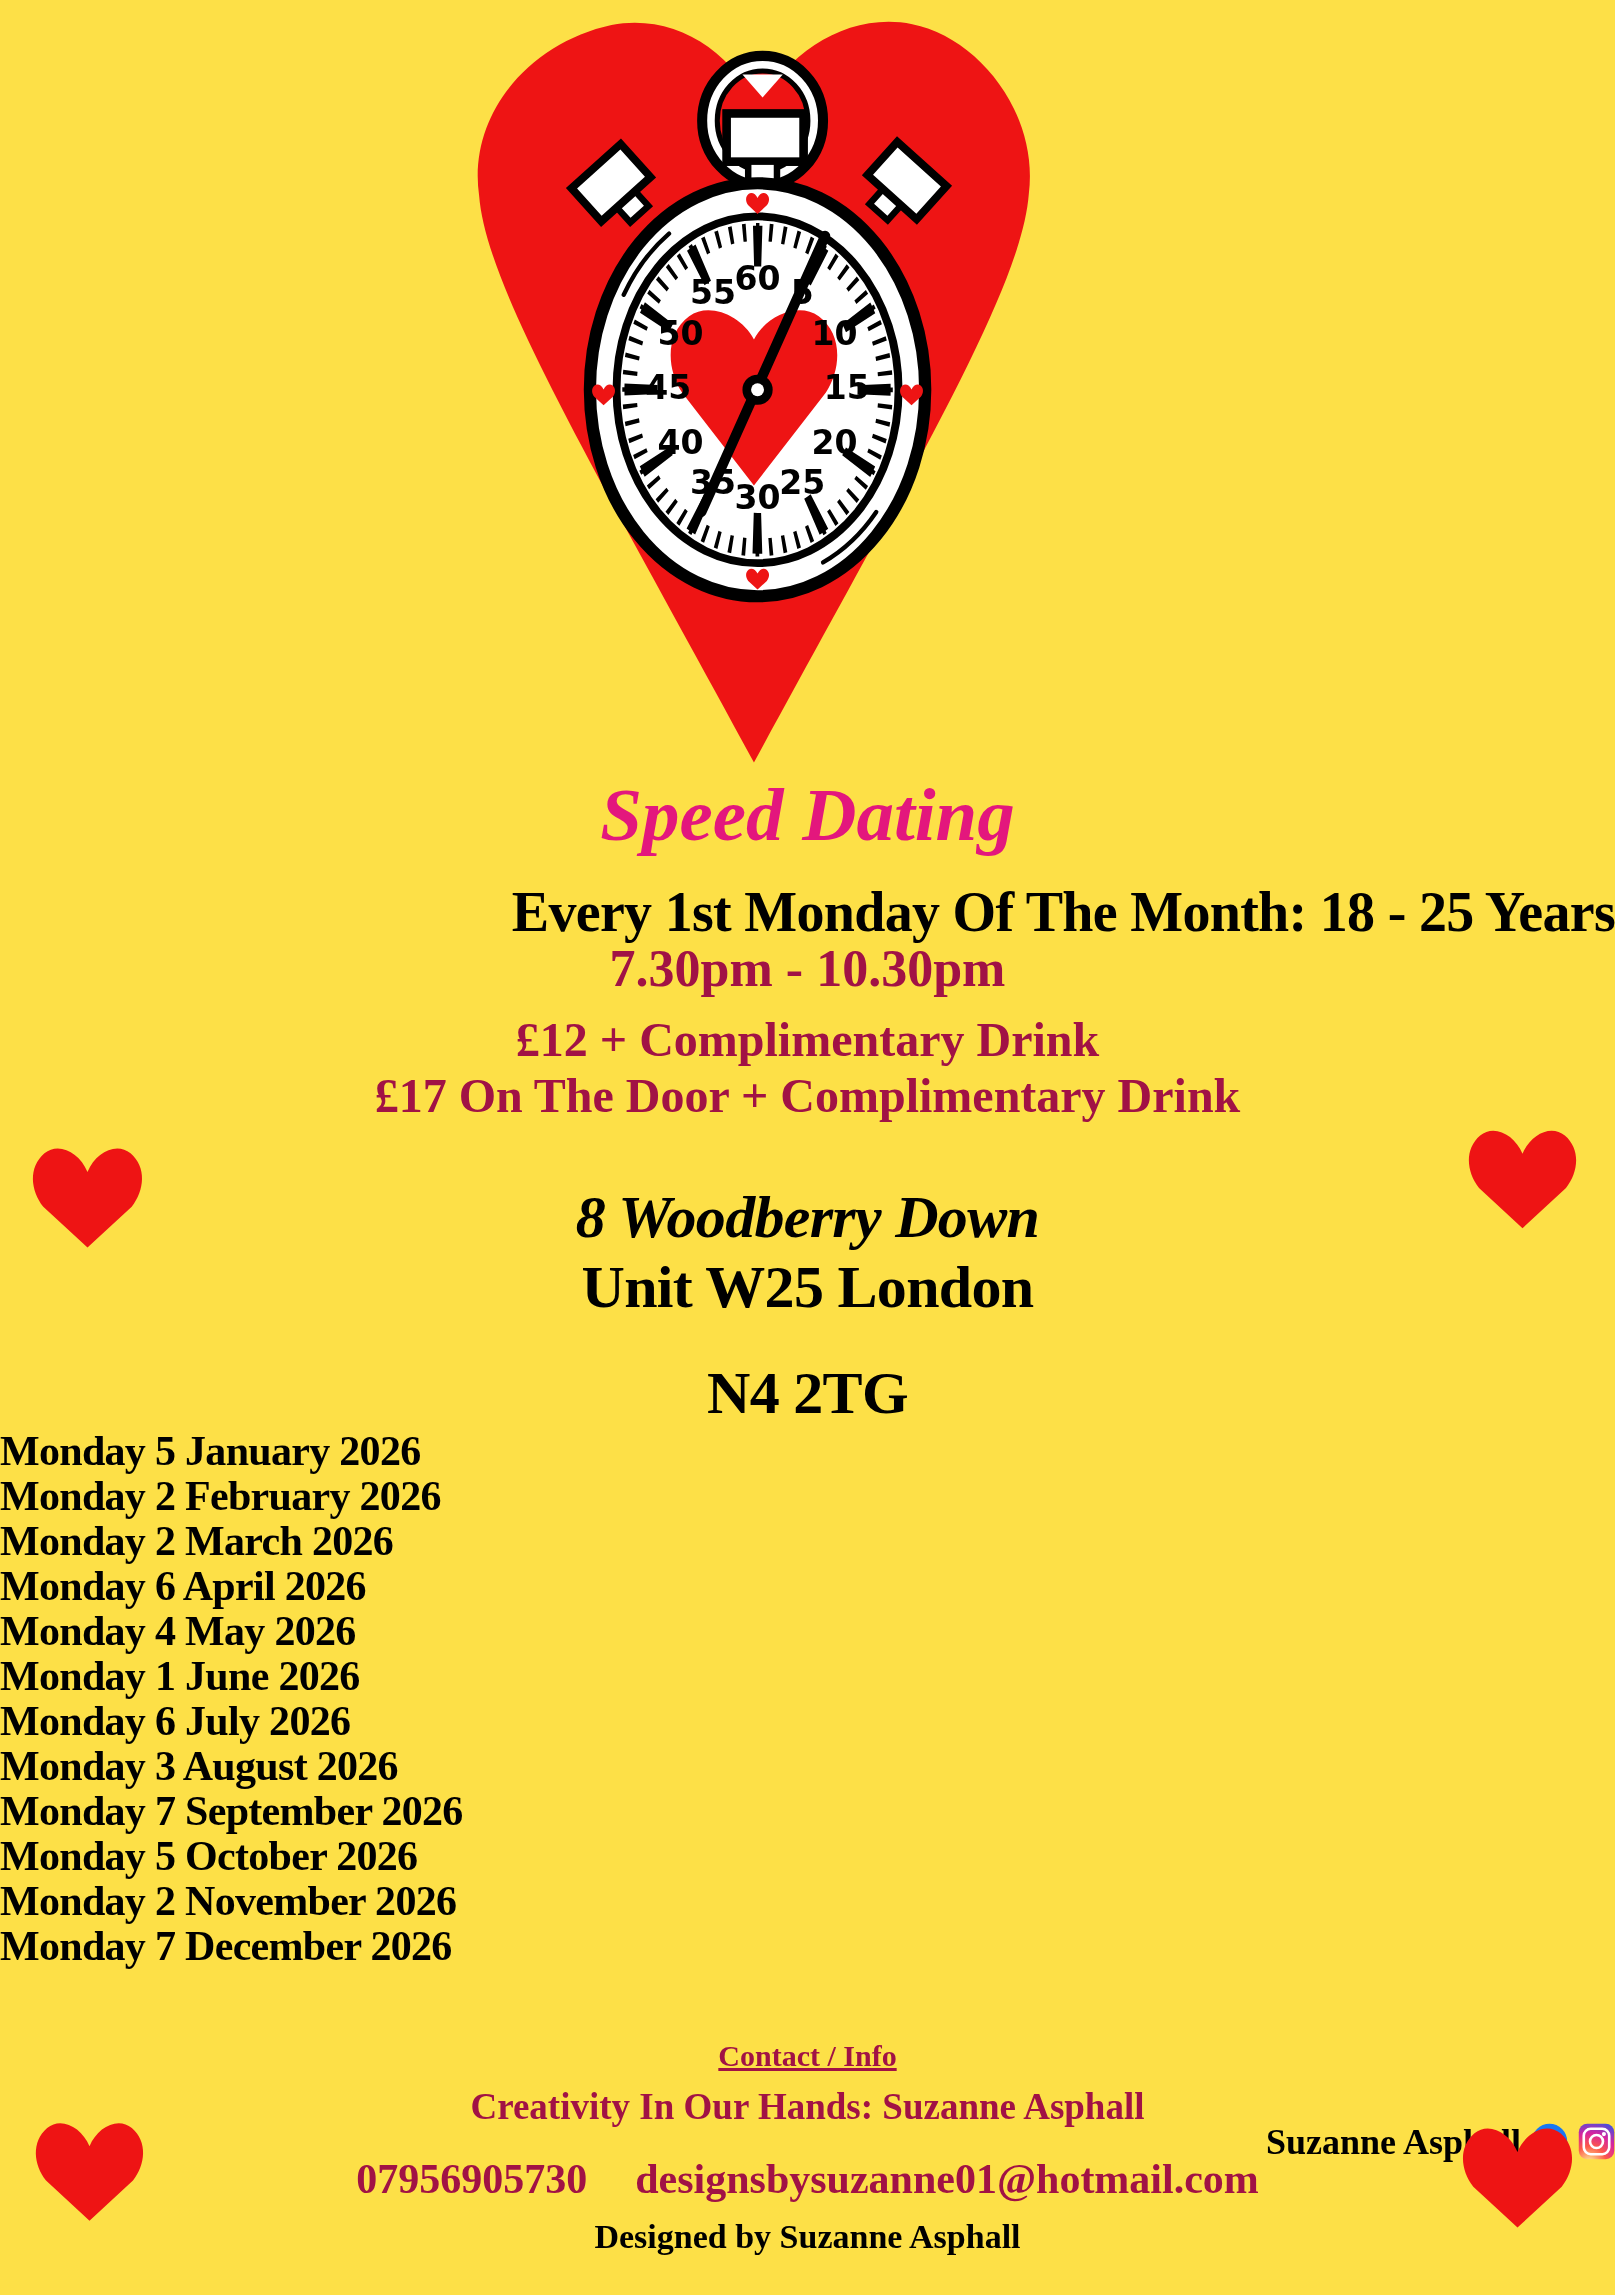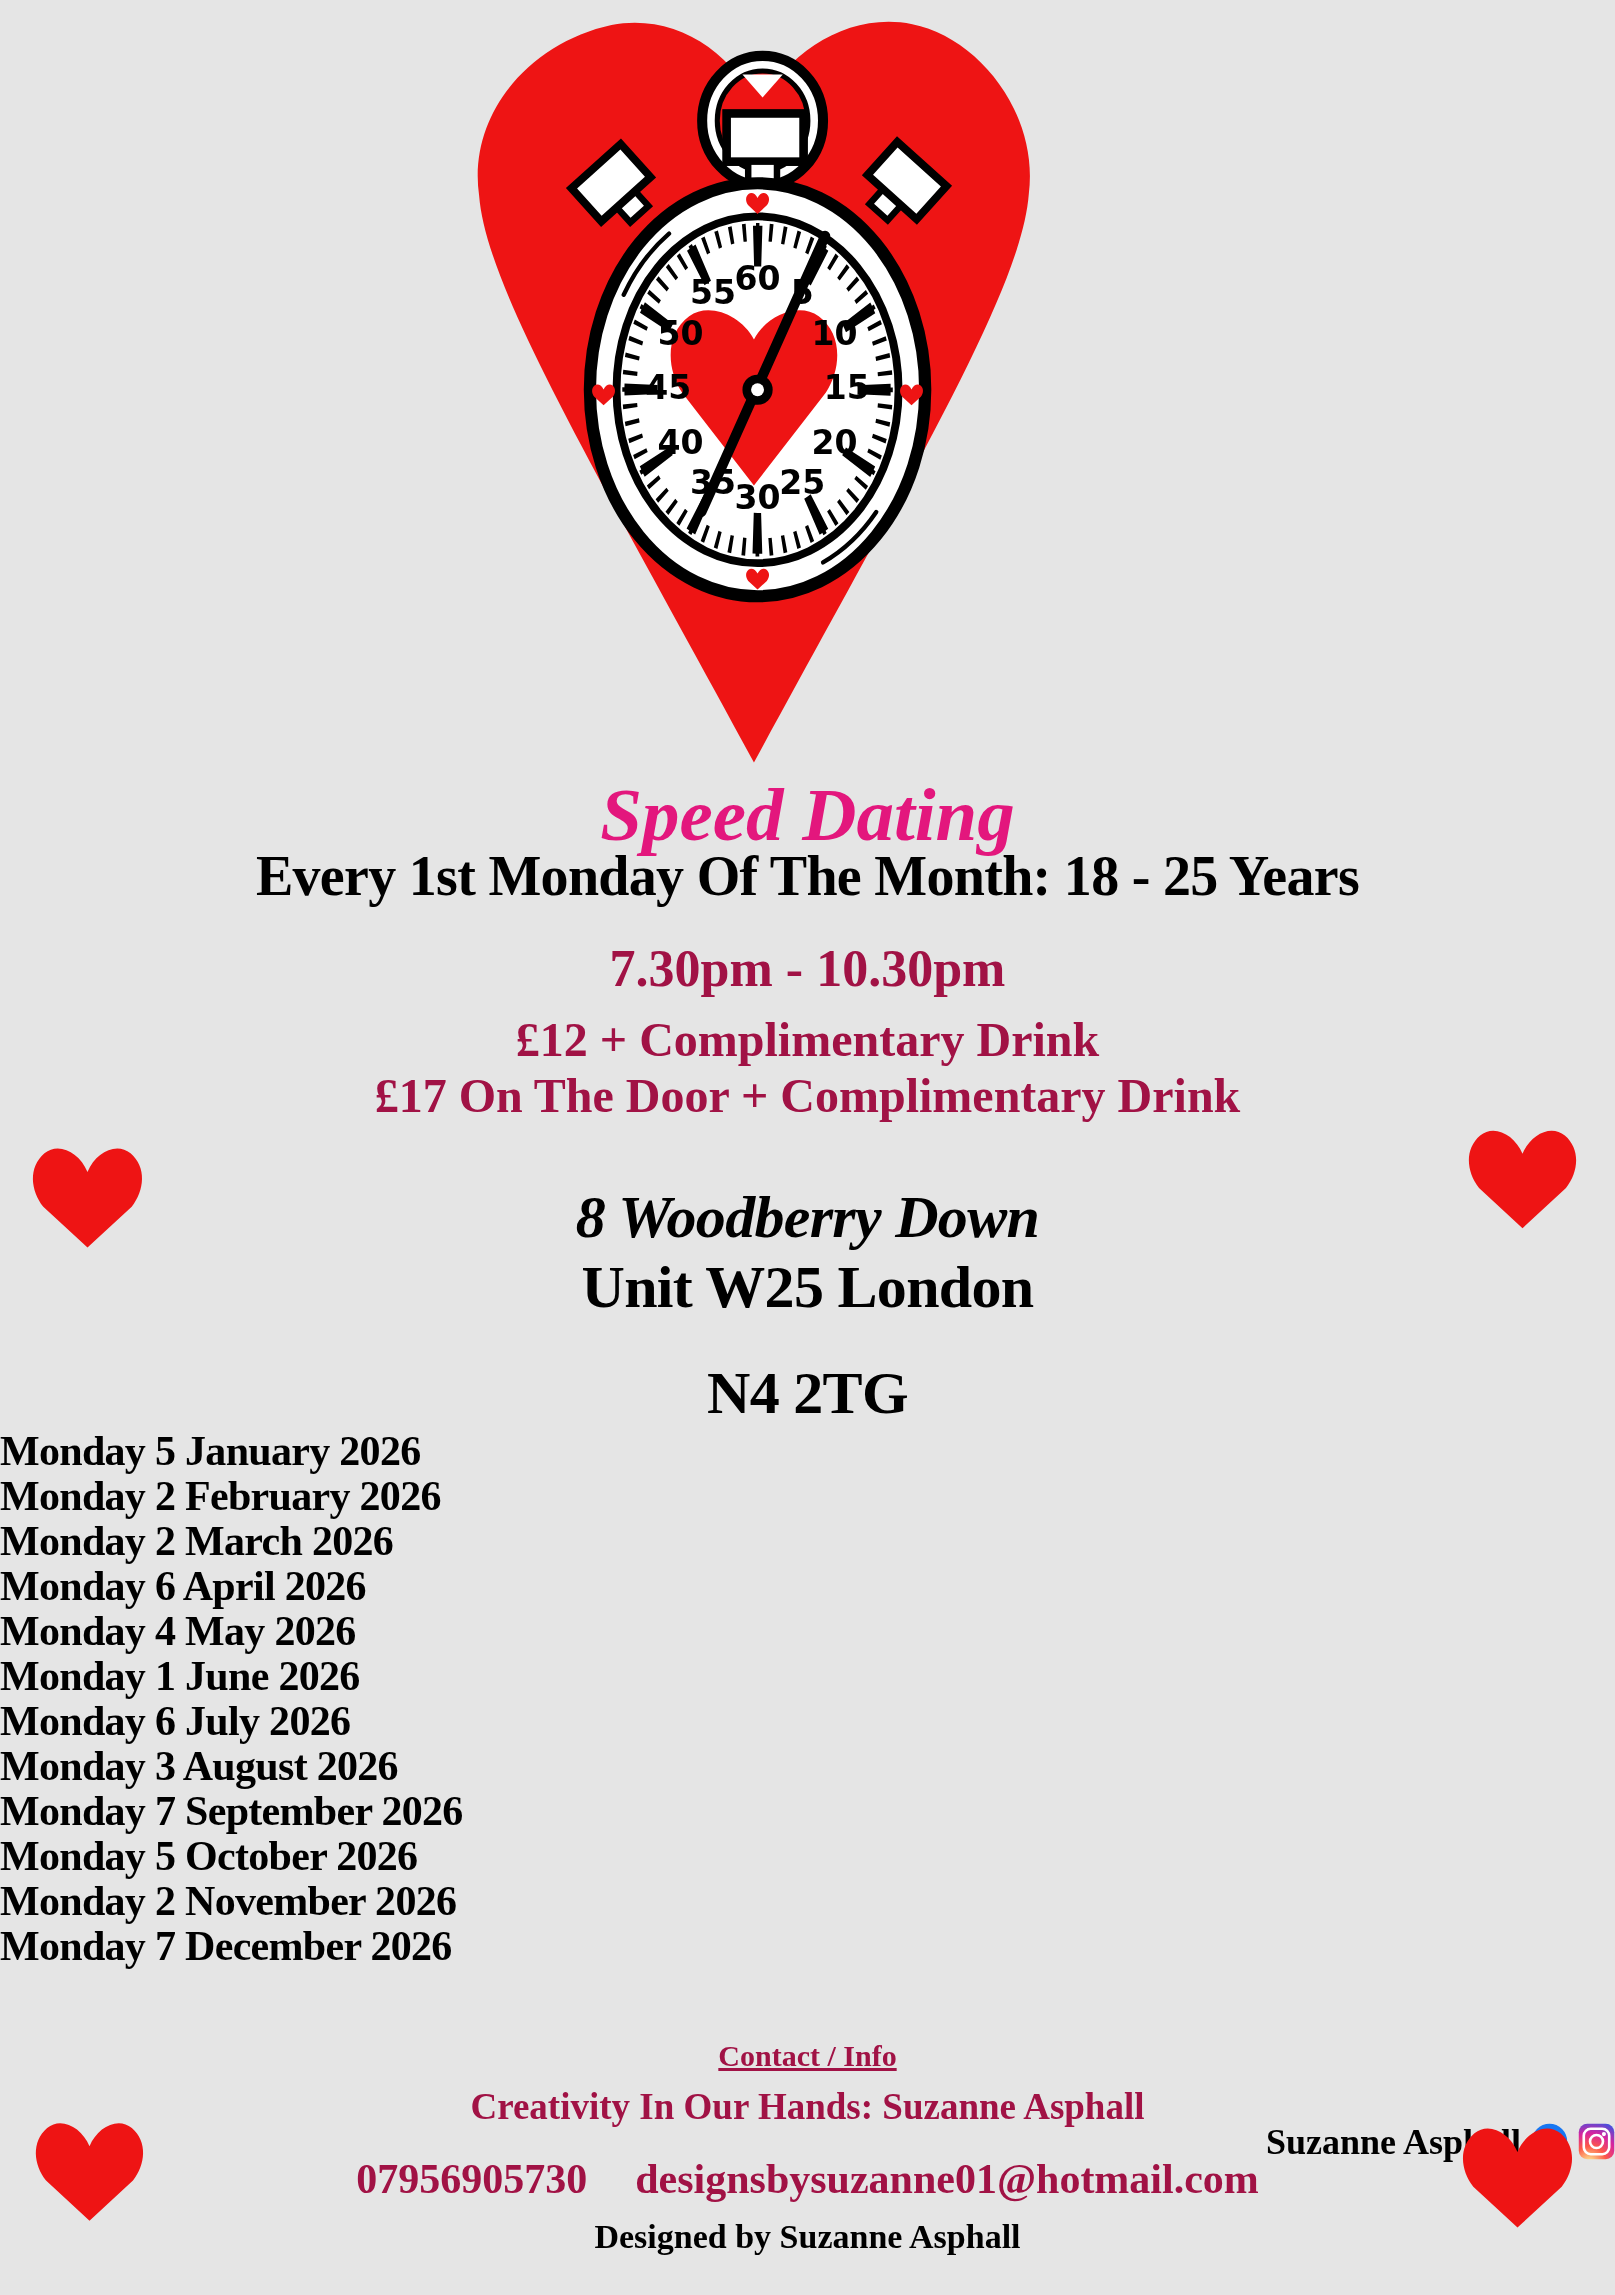--- a/index.html
+++ b/index.html
@@ -1,16 +1,16 @@
 <!DOCTYPE html>
 <html style="font-size:11.5px"><head>
 <meta charset="utf-8">
 <style>
   html,body{margin:0;padding:0;background:#fff;}
-  .page{position:relative;width:1615px;height:2295px;background:#e5e5e5;overflow:hidden;
+  .page{position:relative;width:1615px;height:2295px;background:#fde047;overflow:hidden;
         font-family:"Liberation Serif",serif;}
   .line{position:absolute;left:0;width:100%;text-align:center;font-weight:bold;white-space:nowrap;}
   .title{font-size:75px;font-style:italic;color:#e3177d;letter-spacing:0px;}
   .schedule{font-size:56px;color:#000;letter-spacing:-0.7px;}
   .burgundy{color:#a11245;}
   .time{font-size:52px;}
   .price{font-size:48px;}
   .addr{font-size:60px;color:#000;letter-spacing:-0.7px;line-height:70px;}
   .dates{position:absolute;left:0;width:100%;text-align:left;font-weight:bold;color:#000;
          font-size:42px;line-height:45px;letter-spacing:-0.7px;}
@@ -107,21 +107,21 @@
         <text class="dial" x="371" y="390">55</text>
       </g>
 
       <line x1="355" y1="692" x2="527" y2="308" stroke="#000" stroke-width="14" stroke-linecap="round"></line>
       <circle cx="433" cy="522" r="21" fill="#000"></circle>
       <circle cx="433" cy="522" r="9" fill="#ffffff"></circle>
     </g>
   </svg>
 
   <div class="line title" style="top:772px;">Speed Dating</div>
-  <div class="line schedule" style="top:844px;">Every 1st Monday Of The Month: 18 - 25 Years</div>
+  <div class="line schedule" style="top:880px;text-align:right;">Every 1st Monday Of The Month: 18 - 25 Years</div>
   <div class="line burgundy time" style="top:939px;">7.30pm - 10.30pm</div>
   <div class="line burgundy price" style="top:1012px;">£12 + Complimentary Drink</div>
   <div class="line burgundy price" style="top:1068px;">£17 On The Door + Complimentary Drink</div>
 
   <div class="line addr" style="top:1182px;font-style:italic;">8 Woodberry Down</div>
   <div class="line addr" style="top:1252px;">Unit W25 London</div>
   <div class="line addr" style="top:1322px;margin-top:36px;">N4 2TG</div>
 
   <div class="dates" style="top:1429px;">
     <div>Monday 5 January 2026</div>

